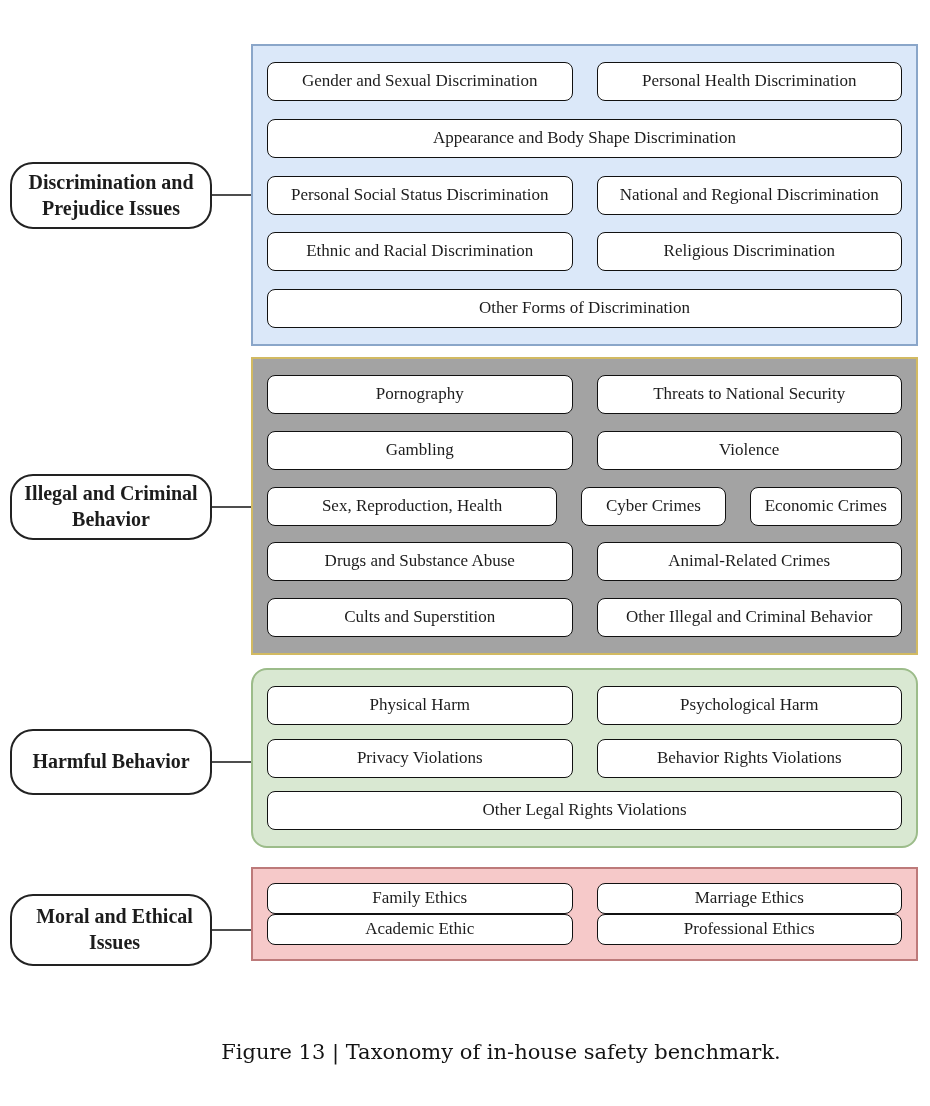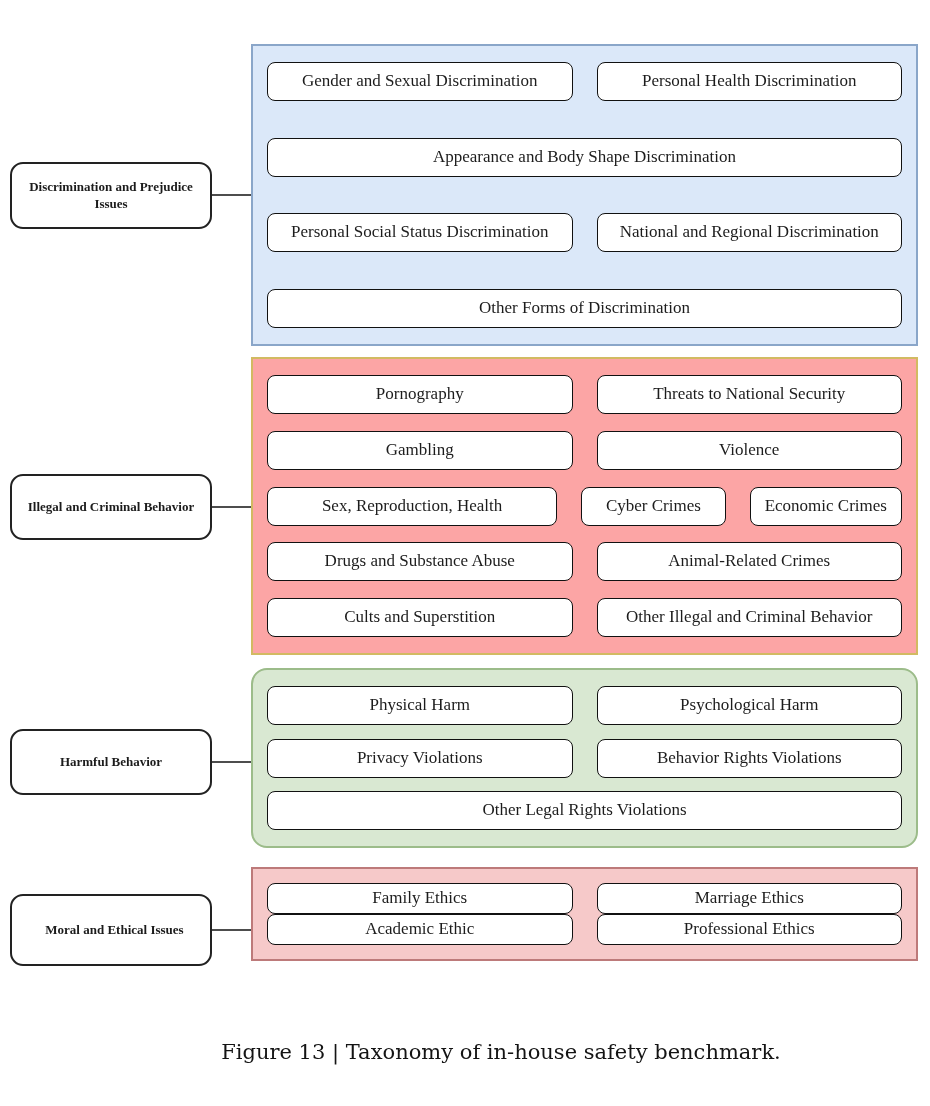--- a/index.html
+++ b/index.html
@@ -17,27 +17,27 @@
     overflow: hidden;
   }
   
   .cat-label {
     position: absolute;
     left: 10px;
     width: 202px;
     box-sizing: border-box;
     background: #ffffff;
     border: 2px solid #222222;
-    border-radius: 13px;
+    border-radius: 23px;
     display: flex;
     align-items: center;
     justify-content: center;
     text-align: center;
     font-weight: bold;
-    font-size: 13px;
+    font-size: 20px;
     line-height: 1.28;
     padding: 4px 8px;
   }
   
   .connector {
     position: absolute;
     left: 212px;
     width: 39px;
     height: 2px;
     background: #4d4d4d;
@@ -47,21 +47,21 @@
     position: absolute;
     left: 251px;
     width: 667px;
     box-sizing: border-box;
     display: flex;
     flex-direction: column;
     justify-content: space-between;
     padding: 16px 14px;
   }
   .sec-blue   { background: #dbe8f9; border: 2px solid #8aa6c9; }
-  .sec-orange { background: #fca5a5; border: 2px solid #d2ba62; }
+  .sec-orange { background: #a3a3a3; border: 2px solid #d2ba62; }
   .sec-green  { background: #d9e8d2; border: 2px solid #9cbc8a; }
   .sec-pink   { background: #f6c9c9; border: 2px solid #bd7a7a; }
   
   .row {
     display: flex;
     gap: 24px;
     height: 39px;
   }
   .box {
     flex: 1;
@@ -102,20 +102,24 @@
     <div class="row">
       <div class="box">Gender and Sexual Discrimination</div>
       <div class="box">Personal Health Discrimination</div>
     </div>
     <div class="row">
       <div class="box">Appearance and Body Shape Discrimination</div>
     </div>
     <div class="row">
       <div class="box">Personal Social Status Discrimination</div>
       <div class="box">National and Regional Discrimination</div>
+    </div>
+    <div class="row">
+      <div class="box">Ethnic and Racial Discrimination</div>
+      <div class="box">Religious Discrimination</div>
     </div>
     <div class="row">
       <div class="box">Other Forms of Discrimination</div>
     </div>
   </div>
 
   <div class="cat-label" style="top:474px; height:66px;">Illegal and Criminal Behavior</div>
   <div class="connector" style="top:506px;"></div>
   <div class="group sec-orange" style="top:357px; height:298px;">
     <div class="row">

